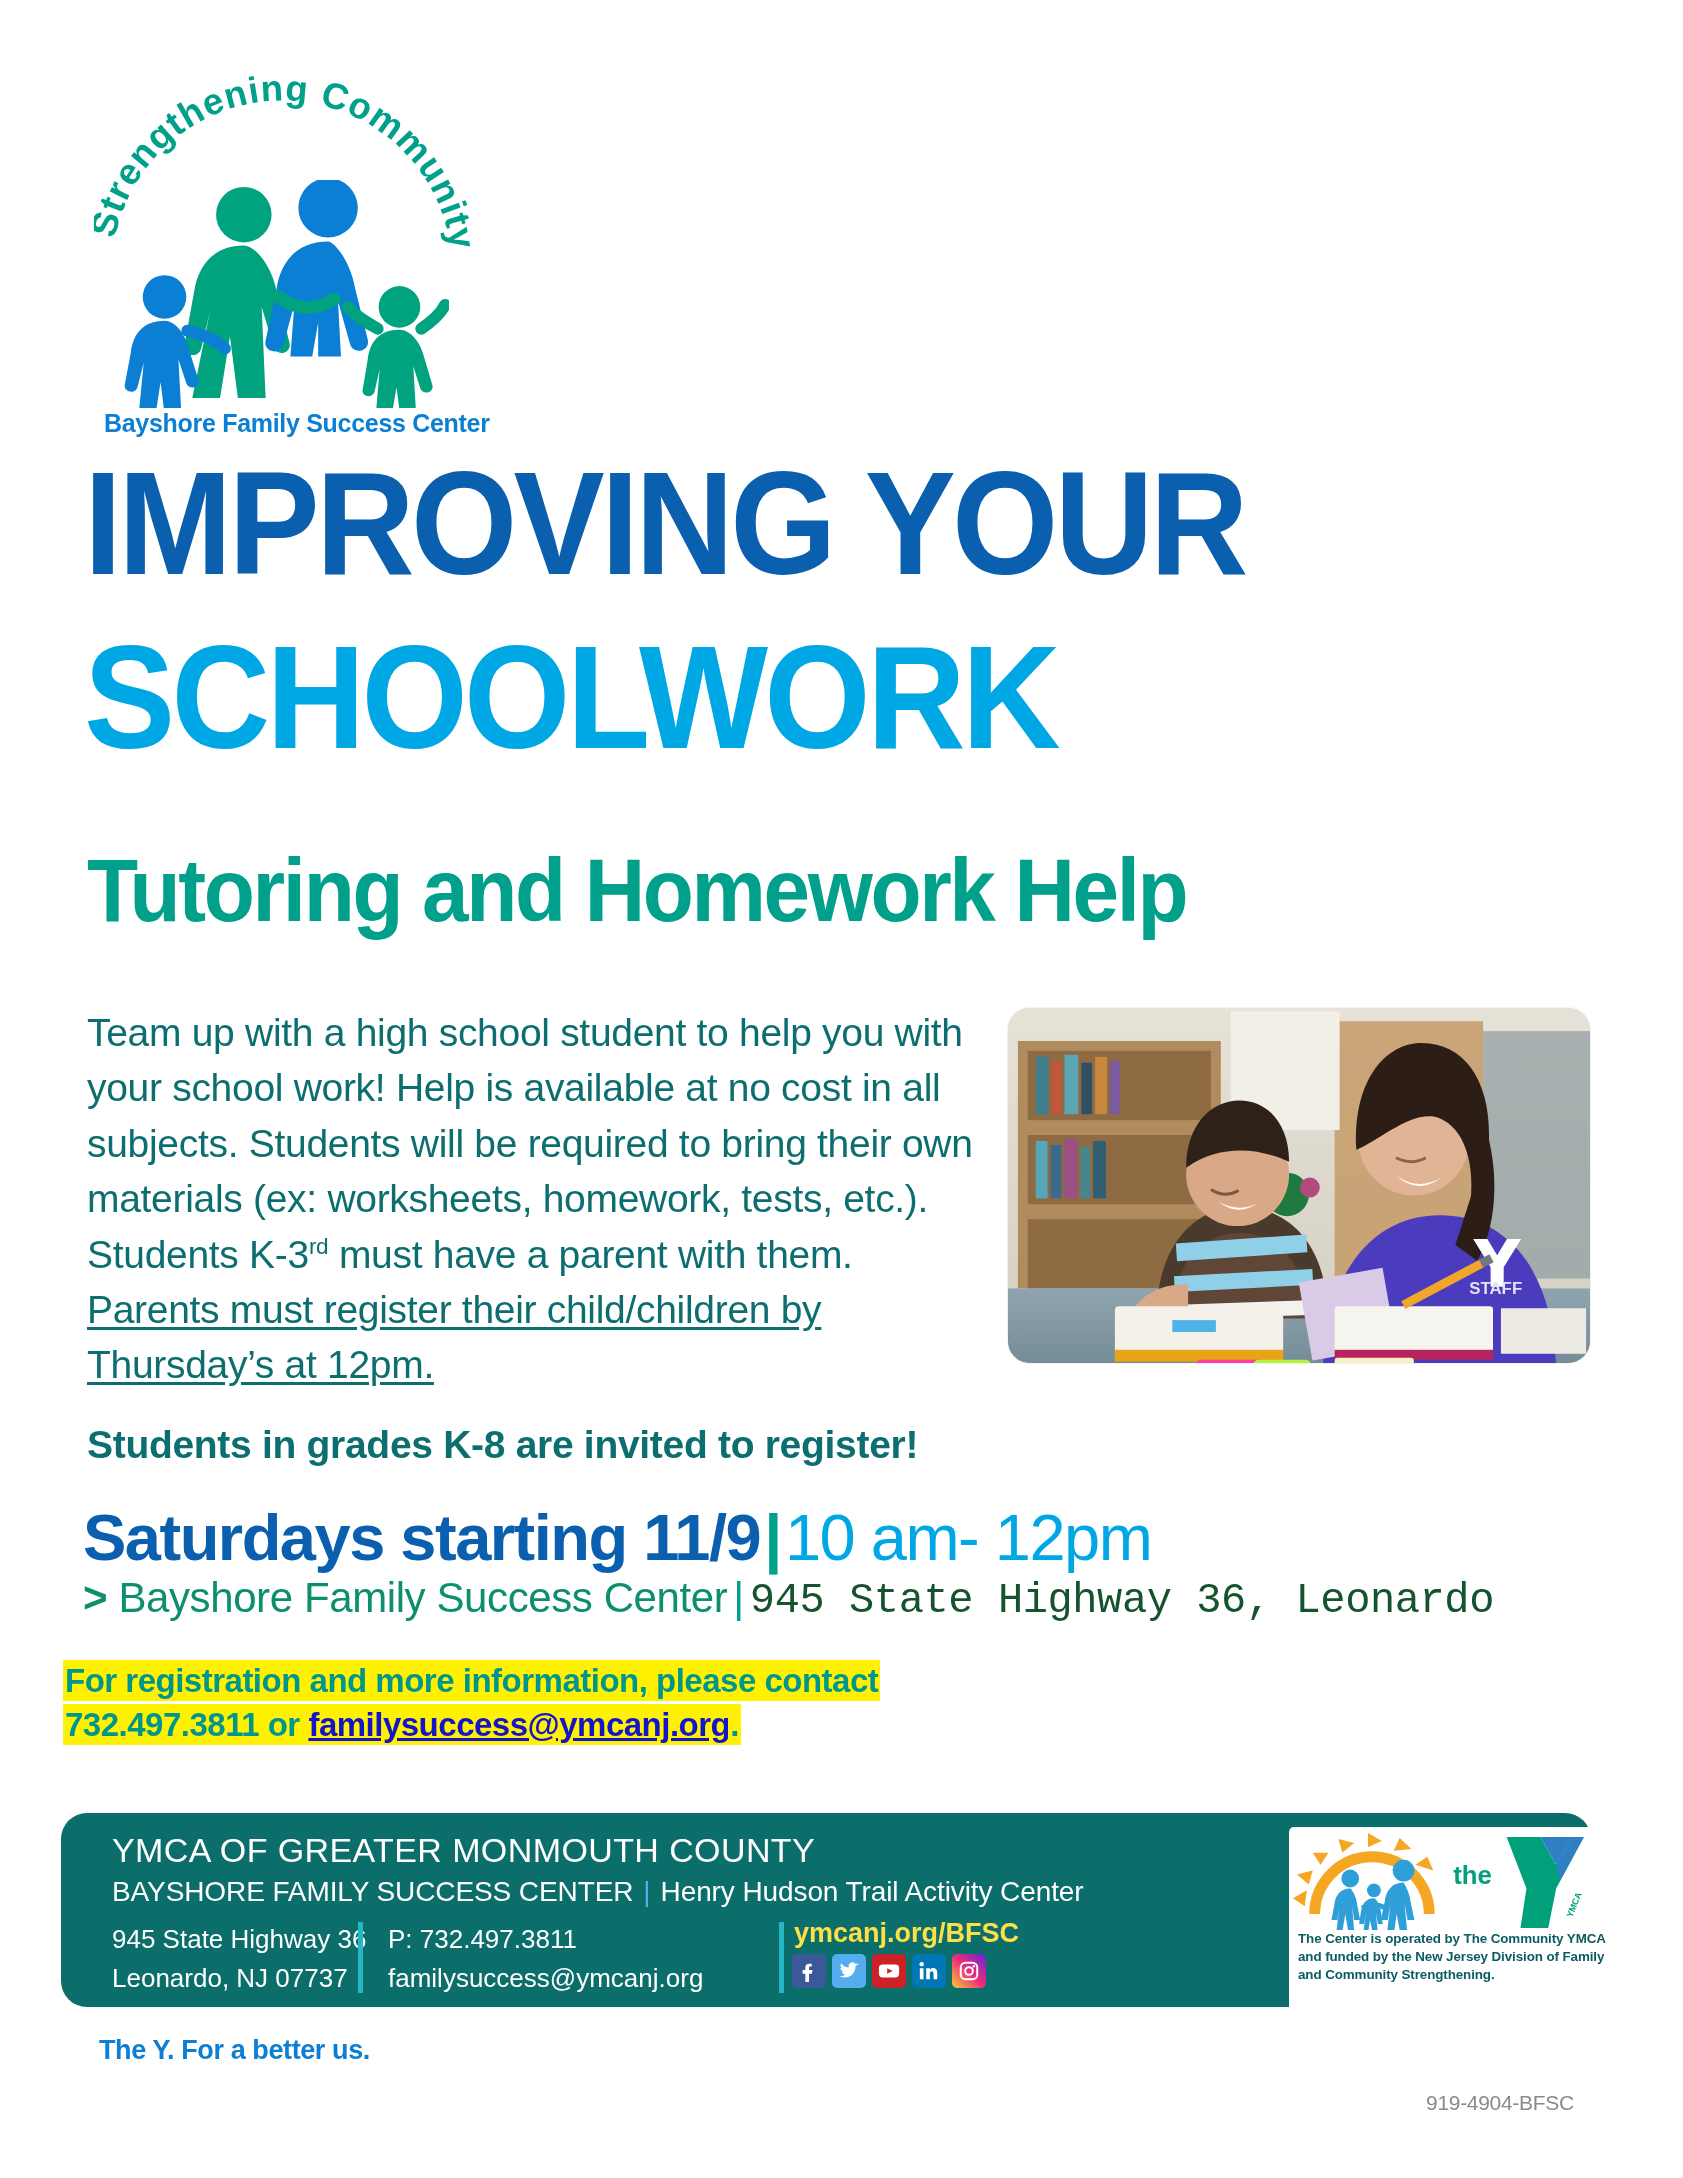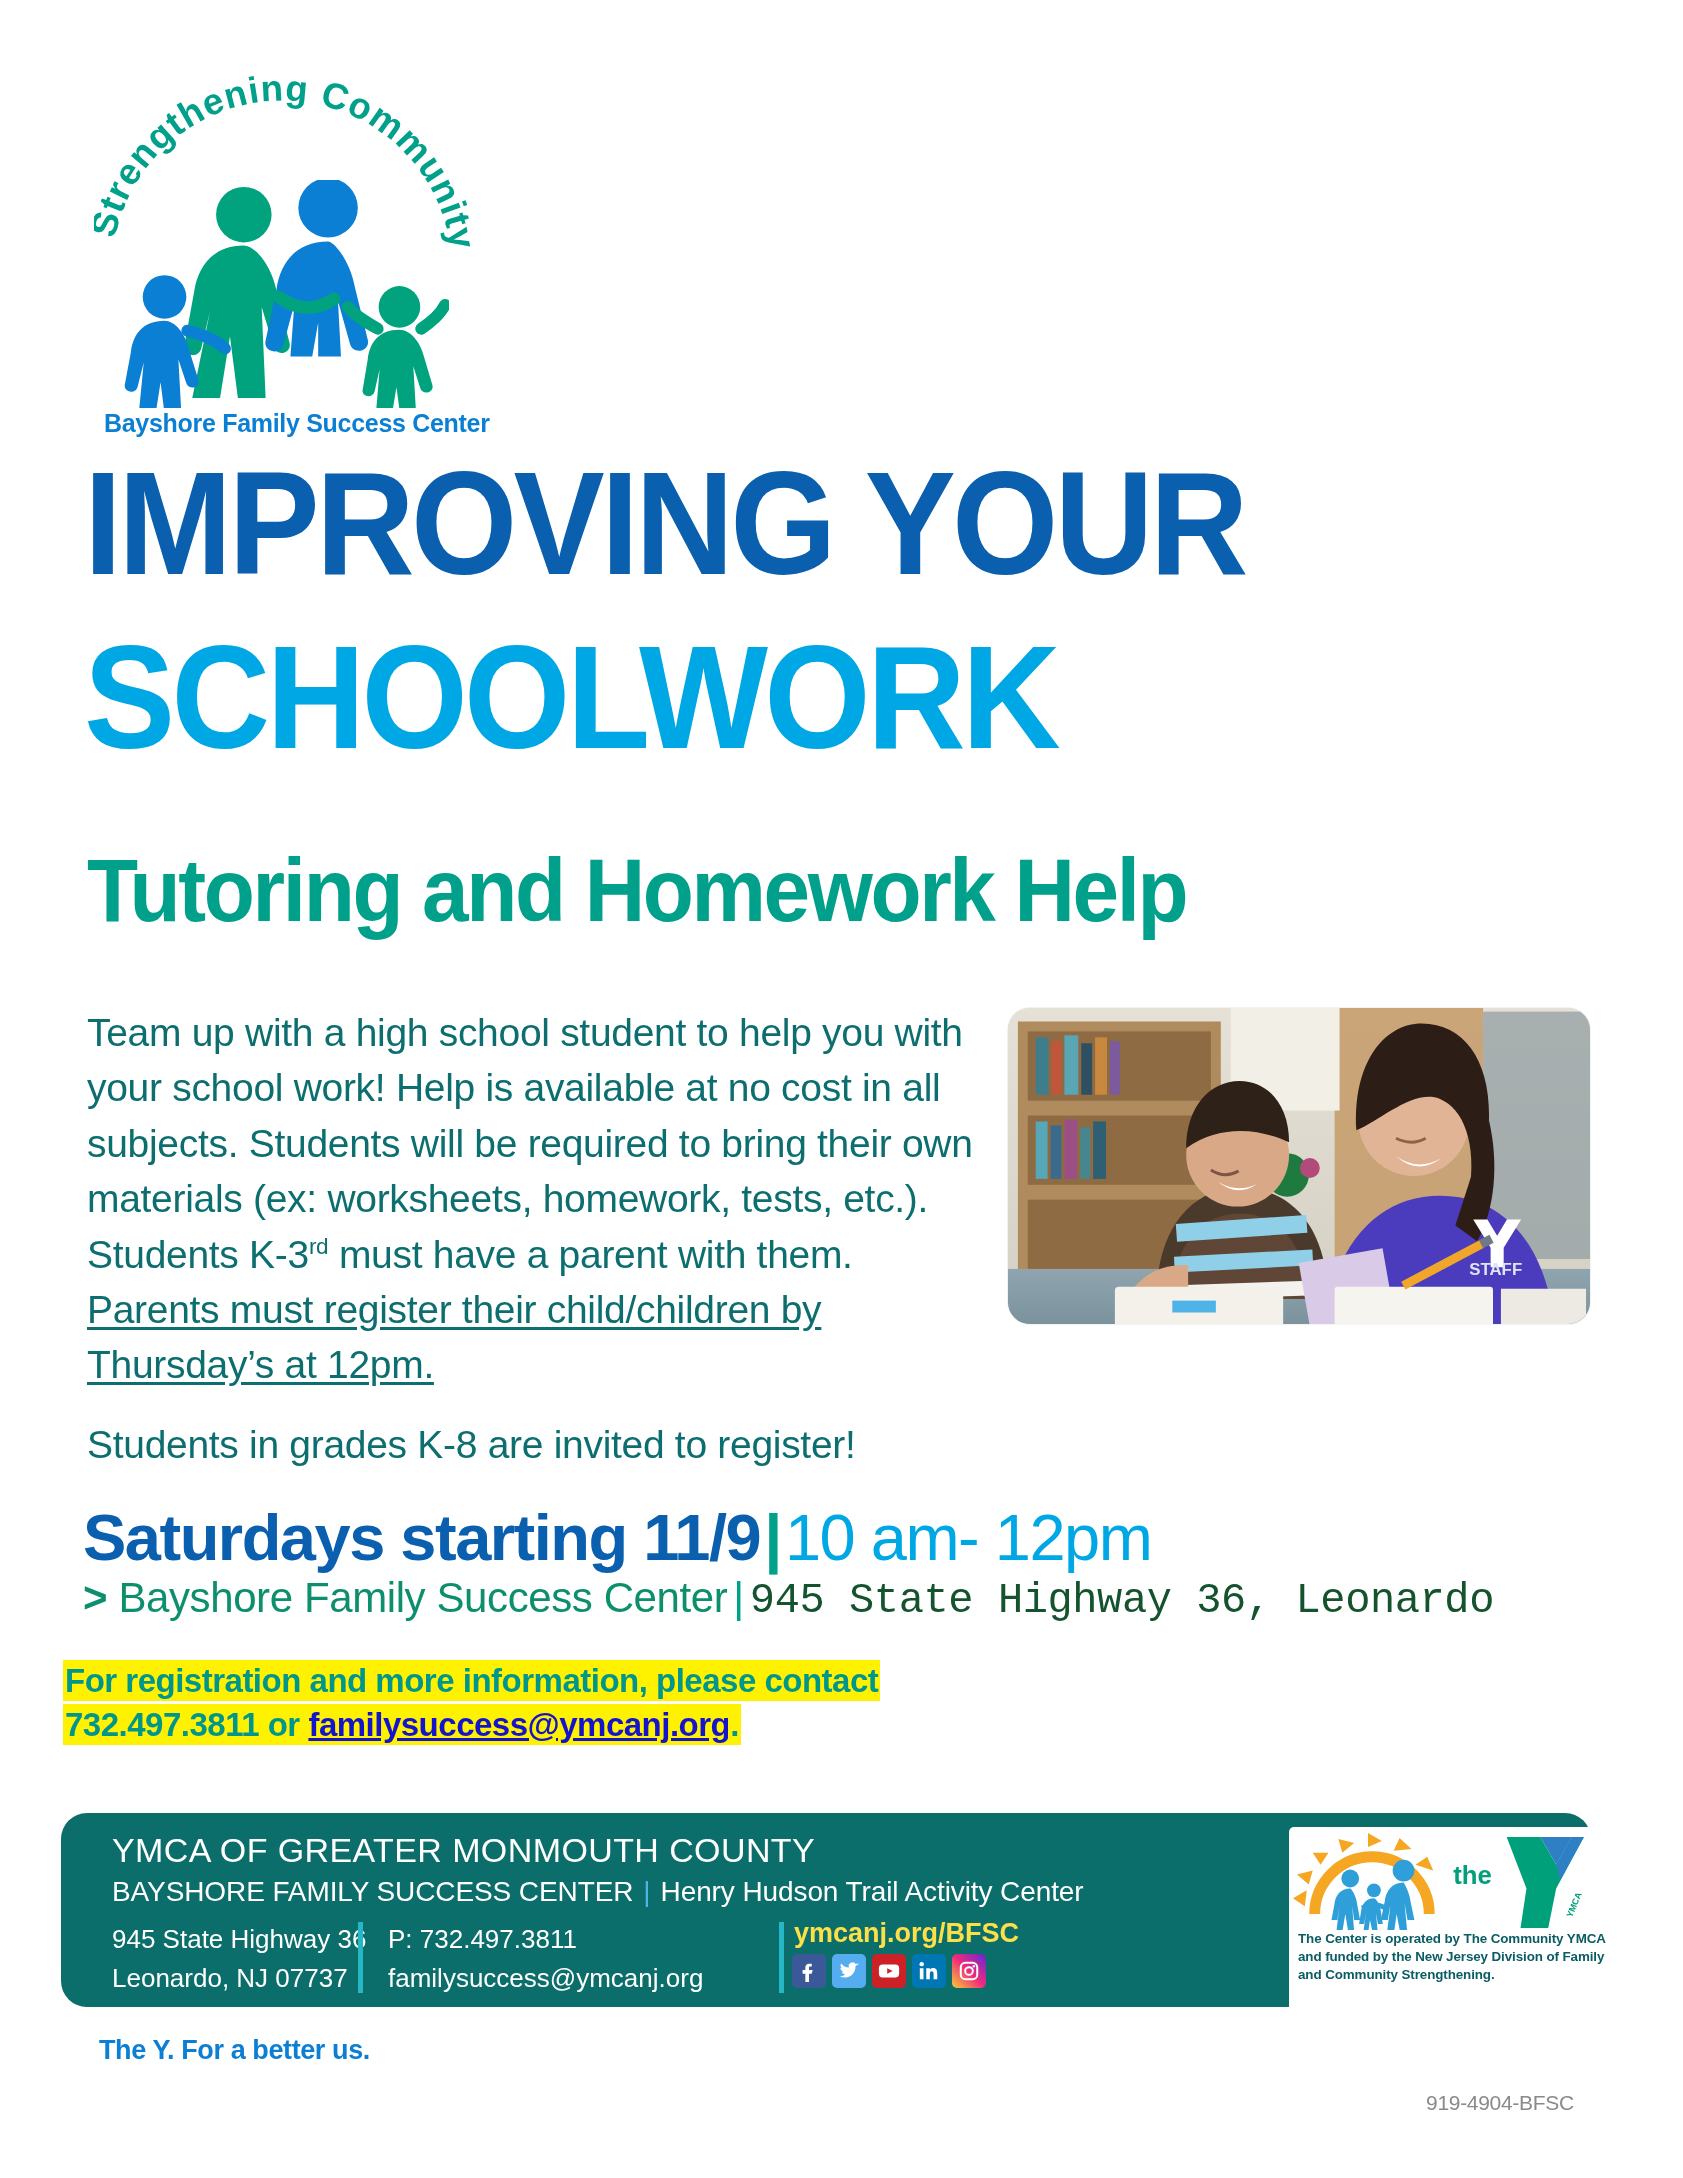--- a/index.html
+++ b/index.html
@@ -49,27 +49,27 @@
   
   .body-col {
     position:absolute; left:87px; top:1005px; width:896px;
     color:#0d6e70; font-size:39px; line-height:1.42;
     letter-spacing:-0.3px;
   }
   .body-col .u { text-decoration:underline; text-underline-offset:4px; }
   .body-col sup { font-size:0.58em; vertical-align:super; }
   .invited {
     position:absolute; left:87px; top:1423px; width:970px;
-    color:#0d6e70; font-size:39px; letter-spacing:-0.3px;
+    color:#0d6e70; font-size:39px; letter-spacing:-0.3px;font-weight:bold;
   }
 
   
   .photo {
     position:absolute; left:1008px; top:1008px;
-    width:582px; height:316px;
+    width:582px; height:355px;
     border-radius:22px; overflow:hidden;
     box-shadow:0 0 0 1px rgba(0,0,0,0.05);
     background:#cfd8dd;
   }
   .photo svg { display:block; width:100%; height:100%; }
 
   
   .when {
     position:absolute; left:83px; top:1493px;
     font-size:65px; line-height:1; white-space:nowrap;

